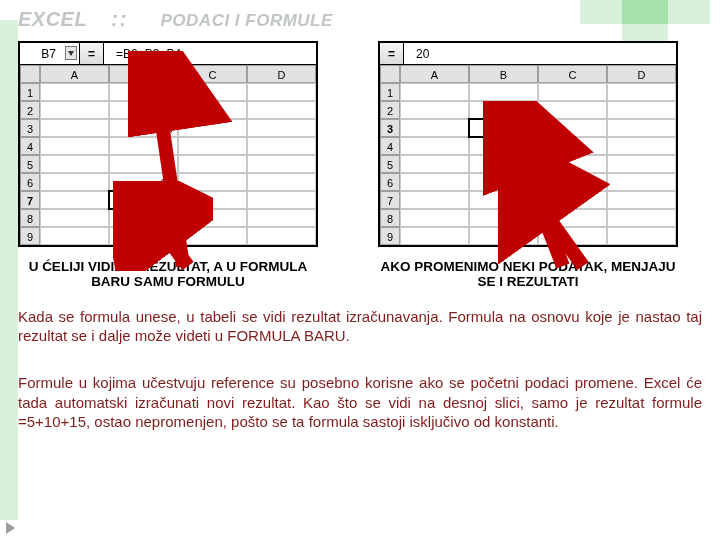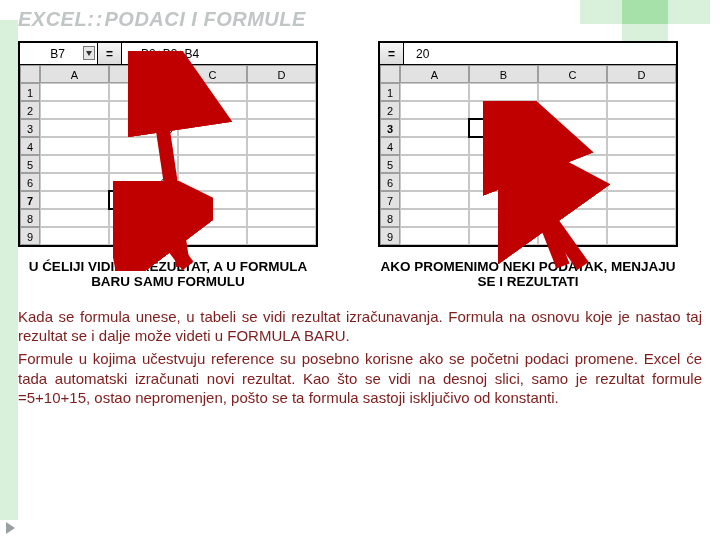--- a/index.html
+++ b/index.html
@@ -19,27 +19,27 @@
   .bg-bar.right-inner { right: 52px; top: 0; width: 46px; height: 24px; background:#a6e1a9; }
   .bg-bar.right-toe { right: 98px; top: 200px; width: 12px; height: 24px; }
 
   .slide {
     position: relative;
     width: 720px; height: 540px;
     padding: 8px 18px 10px 18px;
   }
 
   .title-row {
-    display: flex; align-items: baseline; gap: 0;
+    display: flex; align-items: baseline; gap: 24px;
     font-weight: bold; font-style: italic; color: #c0c5c6;
     font-size: 20px; letter-spacing: 0.5px;
     margin-bottom: 10px;
   }
   .title-row .sep { letter-spacing: 2px; }
-  .title-row .sub { font-size: 20px; }
+  .title-row .sub { font-size: 17px; margin-left: 8px; }
 
   .shots {
     display: flex; gap: 60px; justify-content: flex-start;
     position: relative;
   }
 
   .sheet {
     width: 300px;
     border: 2px solid #000;
     background: #fff;
@@ -48,21 +48,21 @@
 
   
   .fbar {
     display: flex; align-items: stretch;
     border-bottom: 1px solid #000;
     height: 22px;
     font-size: 12px;
     font-family: "Segoe UI", Arial, sans-serif;
   }
   .fbar .namebox {
-    width: 78px;
+    width: 60px;
     display: flex; align-items: center; justify-content: center;
     border-right: 1px solid #000;
     background: #fff;
     position: relative;
     padding-right: 2px;
     text-align: center;
   }
   .fbar .dd {
     position: absolute; right: 2px; top: 3px;
     width: 12px; height: 14px;
@@ -124,21 +124,21 @@
     width: 300px;
   }
 
   .body-text {
     margin-top: 18px;
     font-size: 15px;
     line-height: 1.28;
     color: #7f1d1d;
     text-align: justify;
   }
-  .body-text p + p { margin-top: 4px; }
+  .body-text p + p { margin-top: 28px; }
 
   .arrow {
     position: absolute;
     pointer-events: none;
     z-index: 5;
   }
 
   .pager {
     position: absolute; left: 6px; bottom: 6px;
     width: 0; height: 0;

